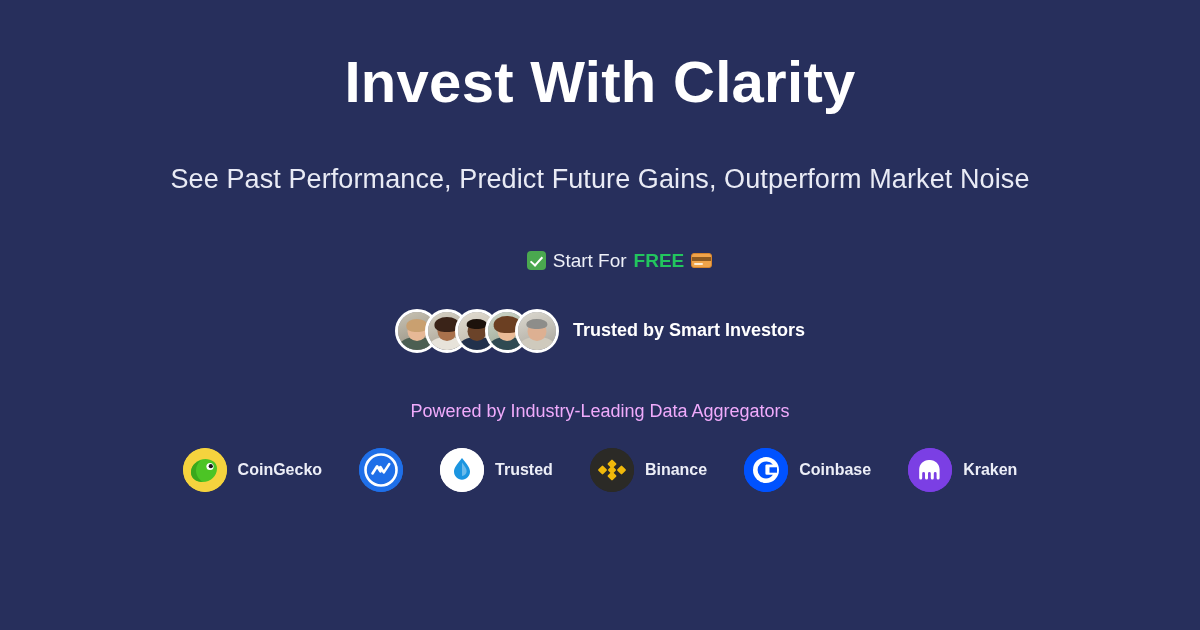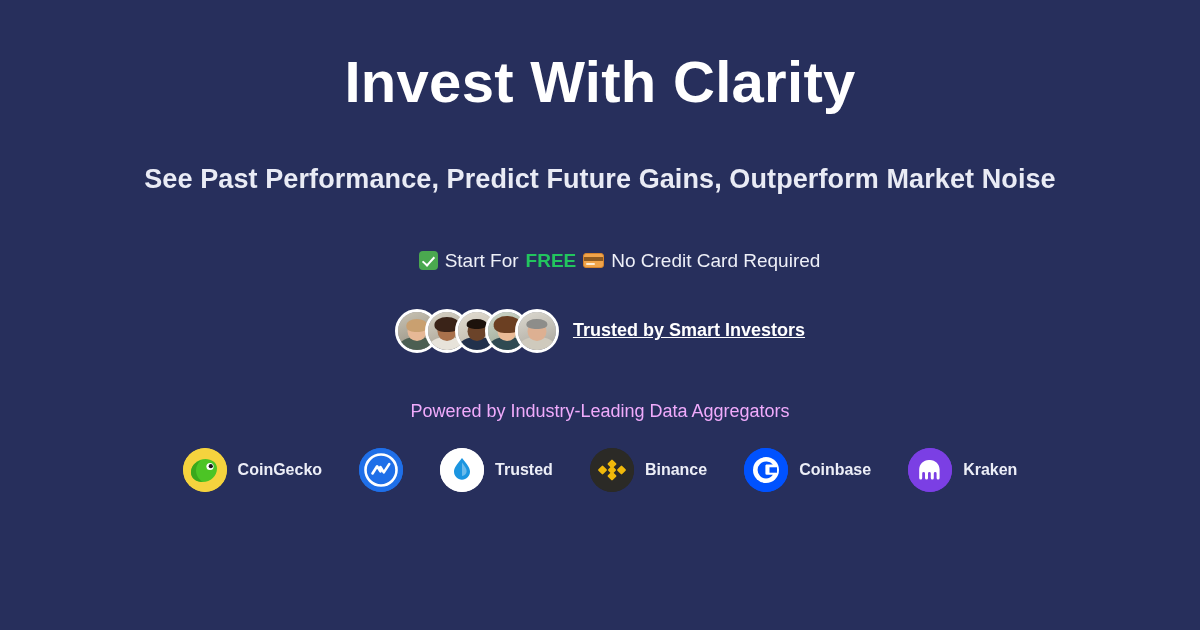--- a/index.html
+++ b/index.html
@@ -25,21 +25,21 @@
     letter-spacing:0.3px;
     color:#ffffff;
     line-height:1.1;
     text-align:center;
   }
 
   
   .subtitle {
     margin-top:50px;
     font-size:27px;
-    font-weight:bold;
+    font-weight:normal;
     color:#e9ebf5;
     text-align:center;
     letter-spacing:0.1px;
   }
 
   
   .freeline {
     margin-top:55px;
     font-size:19px;
     color:#eef0f8;
@@ -72,21 +72,21 @@
     content:""; position:absolute; left:2px; bottom:2px;
     width:9px; height:2.5px; background:#fcebd2; border-radius:1px;
   }
 
   
   .trustrow {
     margin-top:37px;
     display:flex; align-items:center;
     gap:60px;
   }
-  .trust-item { display:flex; align-items:center;text-decoration:underline; }
+  .trust-item { display:flex; align-items:center; }
 
   .avatars { display:flex; align-items:center; padding-right:14px; }
   .avatar {
     width:44px; height:44px; border-radius:50%;
     border:3px solid #ffffff;
     margin-left:-14px;
     overflow:hidden; position:relative; flex:0 0 auto;
     background:#8d93a8;
   }
   .avatar:first-child { margin-left:0; }
@@ -161,21 +161,20 @@
 
   <h1 class="title">Invest With Clarity</h1>
 
   <p class="subtitle">See Past Performance, Predict Future Gains, Outperform Market Noise</p>
 
   <div class="freeline">
     <span class="check-emoji"></span>
     <span>Start For </span>
     <span class="accent">FREE</span>
     <span class="card-emoji"></span>
-    <span> No Credit Card Required</span>
   </div>
 
   <div class="trustrow">
 
     <div class="trust-item">
       <div class="avatars">
 
         <div class="avatar">
           <span class="face">
             <span class="av-bg" style="background:linear-gradient(160deg,#c9c3b4,#8f8a7c);"></span>

